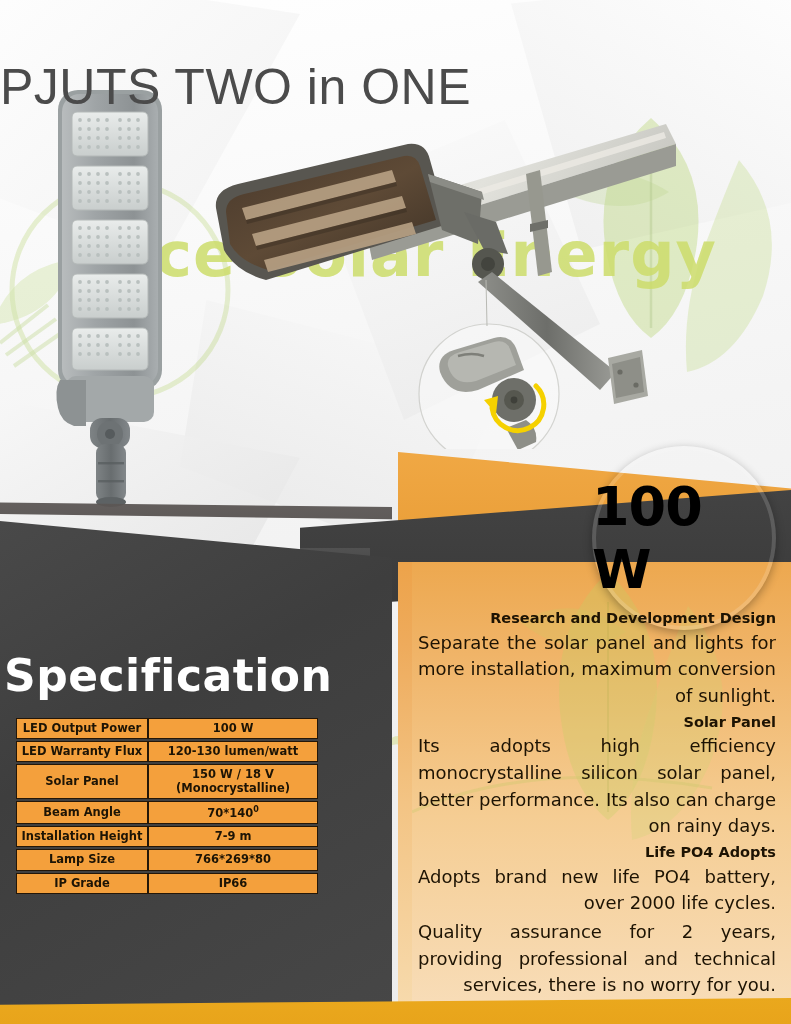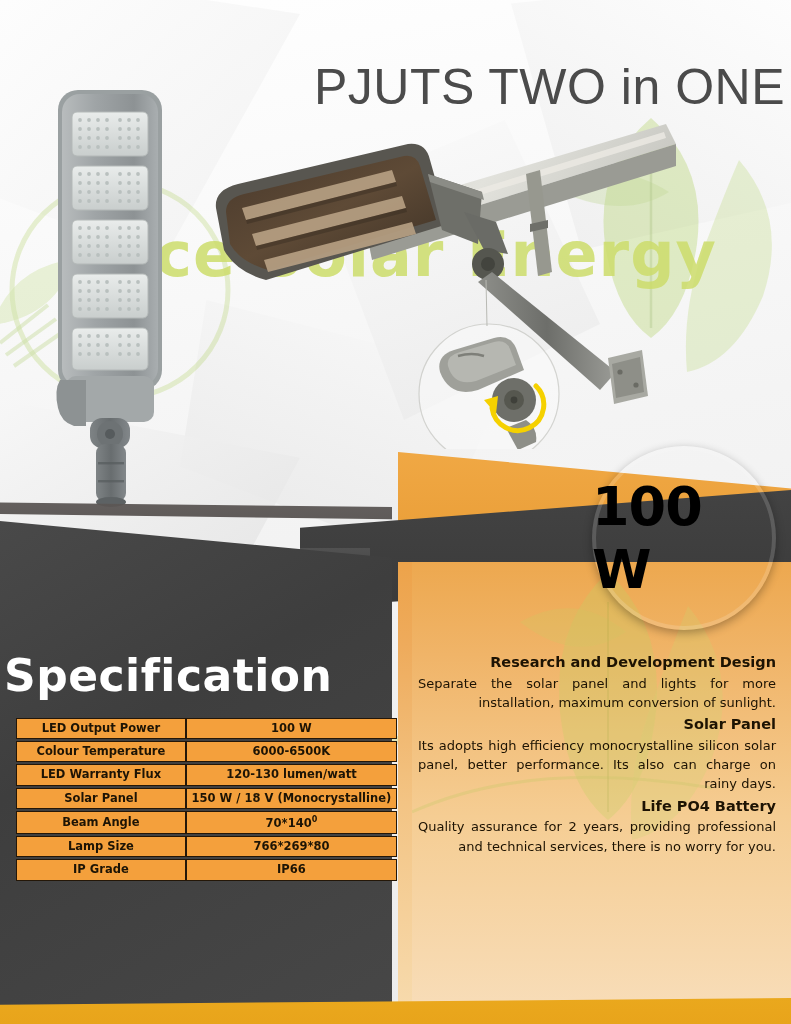--- a/index.html
+++ b/index.html
@@ -45,21 +45,21 @@
     font-family:"DejaVu Sans", sans-serif;
   }
   .watermark-text2 {
     position:absolute; left:70px; top:715px;
     font-size:58px; font-weight:700; color:#c9d96a; opacity:.40;
     white-space:nowrap; font-family:"DejaVu Sans", sans-serif;
   }
 
   
   .title {
-    position:absolute; left:0; right:6px; top:58px; text-align:right;
+    position:absolute; left:0; right:0; top:58px; text-align:left;
     font-size:50px; font-weight:400; letter-spacing:.5px; color:#4b4b4b;
     font-family:"Liberation Sans", sans-serif; z-index:6;
   }
 
   
   .lamp { position:absolute; left:42px; top:84px; width:136px; height:430px; z-index:5; }
 
   
   .solar { position:absolute; left:196px; top:104px; width:480px; height:345px; z-index:5; }
 
@@ -95,21 +95,21 @@
   }
 
   .spec-title {
     position:absolute; left:4px; top:650px; z-index:14;
     font-size:44px; font-weight:700; color:#ffffff; letter-spacing:.5px;
     font-family:"DejaVu Sans", sans-serif;
   }
 
   
   .spec-table {
-    position:absolute; left:16px; top:716px; width:381px; z-index:14;
+    position:absolute; left:16px; top:716px; width:302px; z-index:14;
     border-collapse:separate; border-spacing:0 2px;
   }
   .spec-table td {
     background:#f4a03c; color:#1d1405;
     font-size:11.5px; font-weight:700; text-align:center;
     padding:3px 4px; border:1px solid #241708;
     font-family:"DejaVu Sans", sans-serif; line-height:1.15;
   }
   .spec-table td.k { width:152px; }
   .spec-table td.v { width:189px; }
@@ -127,24 +127,24 @@
     background:linear-gradient(180deg,#eda84f 0%,#f0b468 20%,#f5cd93 55%,#f8debb 100%);
     z-index:10;
   }
   
   .panel-leaf { position:absolute; left:412px; top:562px; width:379px; height:400px;
                 z-index:11; pointer-events:none; opacity:.55; }
 
   .copy {
     position:absolute; left:412px; top:608px; width:372px; z-index:13;
     padding:0 8px 0 6px; text-align:right;
-    font-family:"DejaVu Sans", sans-serif; color:#20160a;margin-top:44px;
+    font-family:"DejaVu Sans", sans-serif; color:#20160a;
   }
   .copy h3 { font-size:14.5px; font-weight:700; line-height:1.5; margin:0; color:#1d1303; }
-  .copy p  { font-size:13px; font-weight:400; line-height:1.48; margin:0 0 2px 0;
+  .copy p  { font-size:18px; font-weight:400; line-height:1.48; margin:0 0 2px 0;
              color:#1d1303; text-align:justify; text-align-last:right; }
 
   
   .badge {
     position:absolute; left:592px; top:446px; width:184px; height:184px; z-index:12;
     border-radius:50%;
     background:radial-gradient(circle at 34% 28%,#fdf0b6 0%,#f6da7e 26%,#eec košер 40%,#e5b73c 62%,#d59f24 88%,#c08e1d 100%);
     box-shadow:0 3px 10px rgba(0,0,0,.30), inset 0 0 0 4px rgba(255,255,255,.15);
     display:flex; align-items:center; justify-content:center;
   }
@@ -462,34 +462,34 @@
 
   <h2 class="spec-title">Specification</h2>
 
   <table class="spec-table">
     <tbody>
         <tr>
           <td class="k">LED Output Power</td>
           <td class="v">100 W</td>
         </tr>
         <tr>
-          <td class="k">Colour Temperature</td>
-          <td class="v">6000-6500K</td>
-        </tr>
-        <tr>
           <td class="k">LED Warranty Flux</td>
           <td class="v">120-130 lumen/watt</td>
         </tr>
         <tr>
           <td class="k">Solar Panel</td>
           <td class="v">150 W / 18 V (Monocrystalline)</td>
         </tr>
         <tr>
           <td class="k">Beam Angle</td>
           <td class="v">70*140<sup>0</sup></td>
+        </tr>
+        <tr>
+          <td class="k">Installation Height</td>
+          <td class="v">7-9 m</td>
         </tr>
         <tr>
           <td class="k">Lamp Size</td>
           <td class="v">766*269*80</td>
         </tr>
         <tr>
           <td class="k">IP Grade</td>
           <td class="v">IP66</td>
         </tr>
       </tbody>
@@ -503,21 +503,22 @@
     <path d="M108 60 Q164 28 214 70 Q164 104 108 60 Z" fill="#c3cf62" opacity=".38"></path>
     <path d="M0 250 Q120 196 300 226" stroke="#b9c85c" stroke-width="3" fill="none" opacity=".45"></path>
     <path d="M196 40 L196 250" stroke="#9aab3e" stroke-width="2" opacity=".35" fill="none"></path>
   </svg>
 
   <div class="copy">
       <h3>Research and Development Design</h3>
       <p>Separate the solar panel and lights for more installation, maximum conversion of sunlight.</p>
       <h3>Solar Panel</h3>
       <p>Its adopts high efficiency monocrystalline silicon solar panel, better performance. Its also can charge on rainy days.</p>
-      <h3>Life PO4 Battery</h3>
+      <h3>Life PO4 Adopts</h3>
+      <p>Adopts brand new life PO4 battery, over 2000 life cycles.</p>
       <p>Quality assurance for 2 years, providing professional and technical services, there is no worry for you.</p>
     </div>
 
   <div class="badge">
     <div class="badge-ring"></div>
     <span class="badge-label">100 W</span>
   </div>
 
   <div class="goldbar"></div>
 </div>

